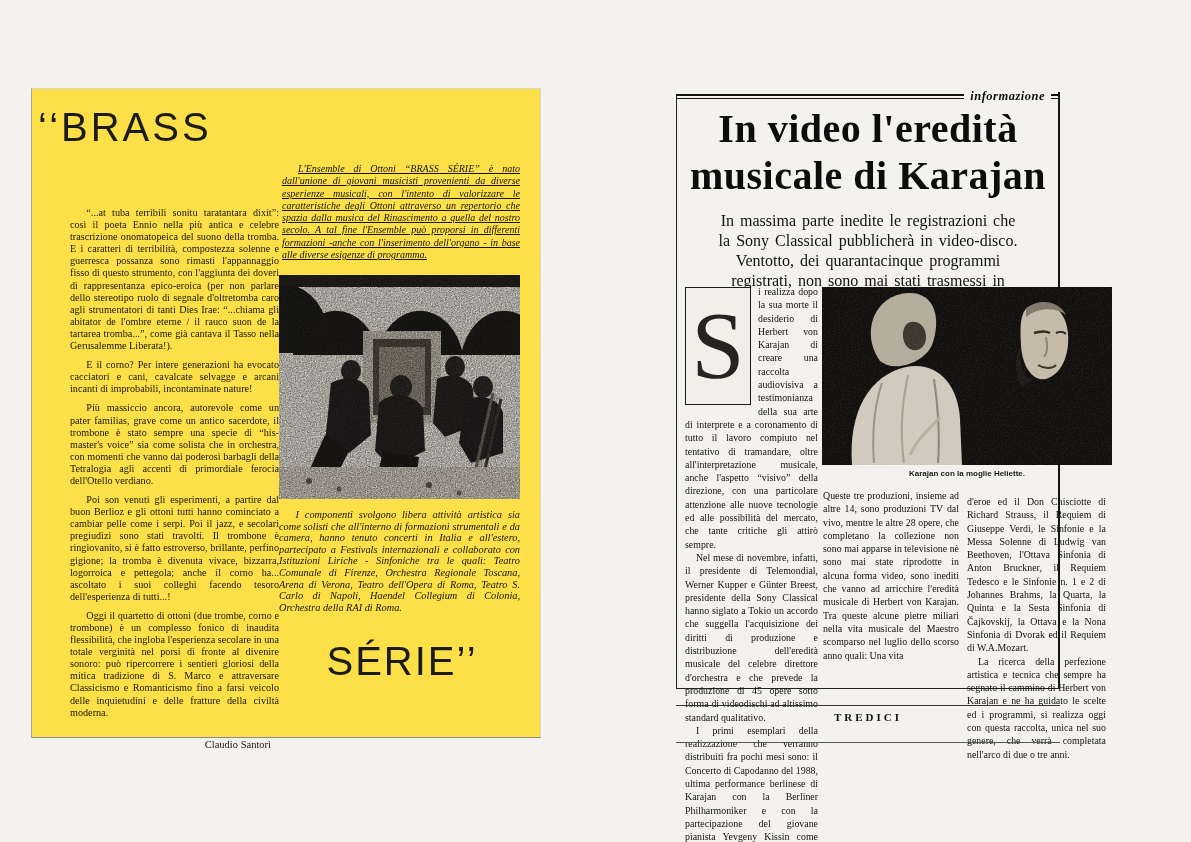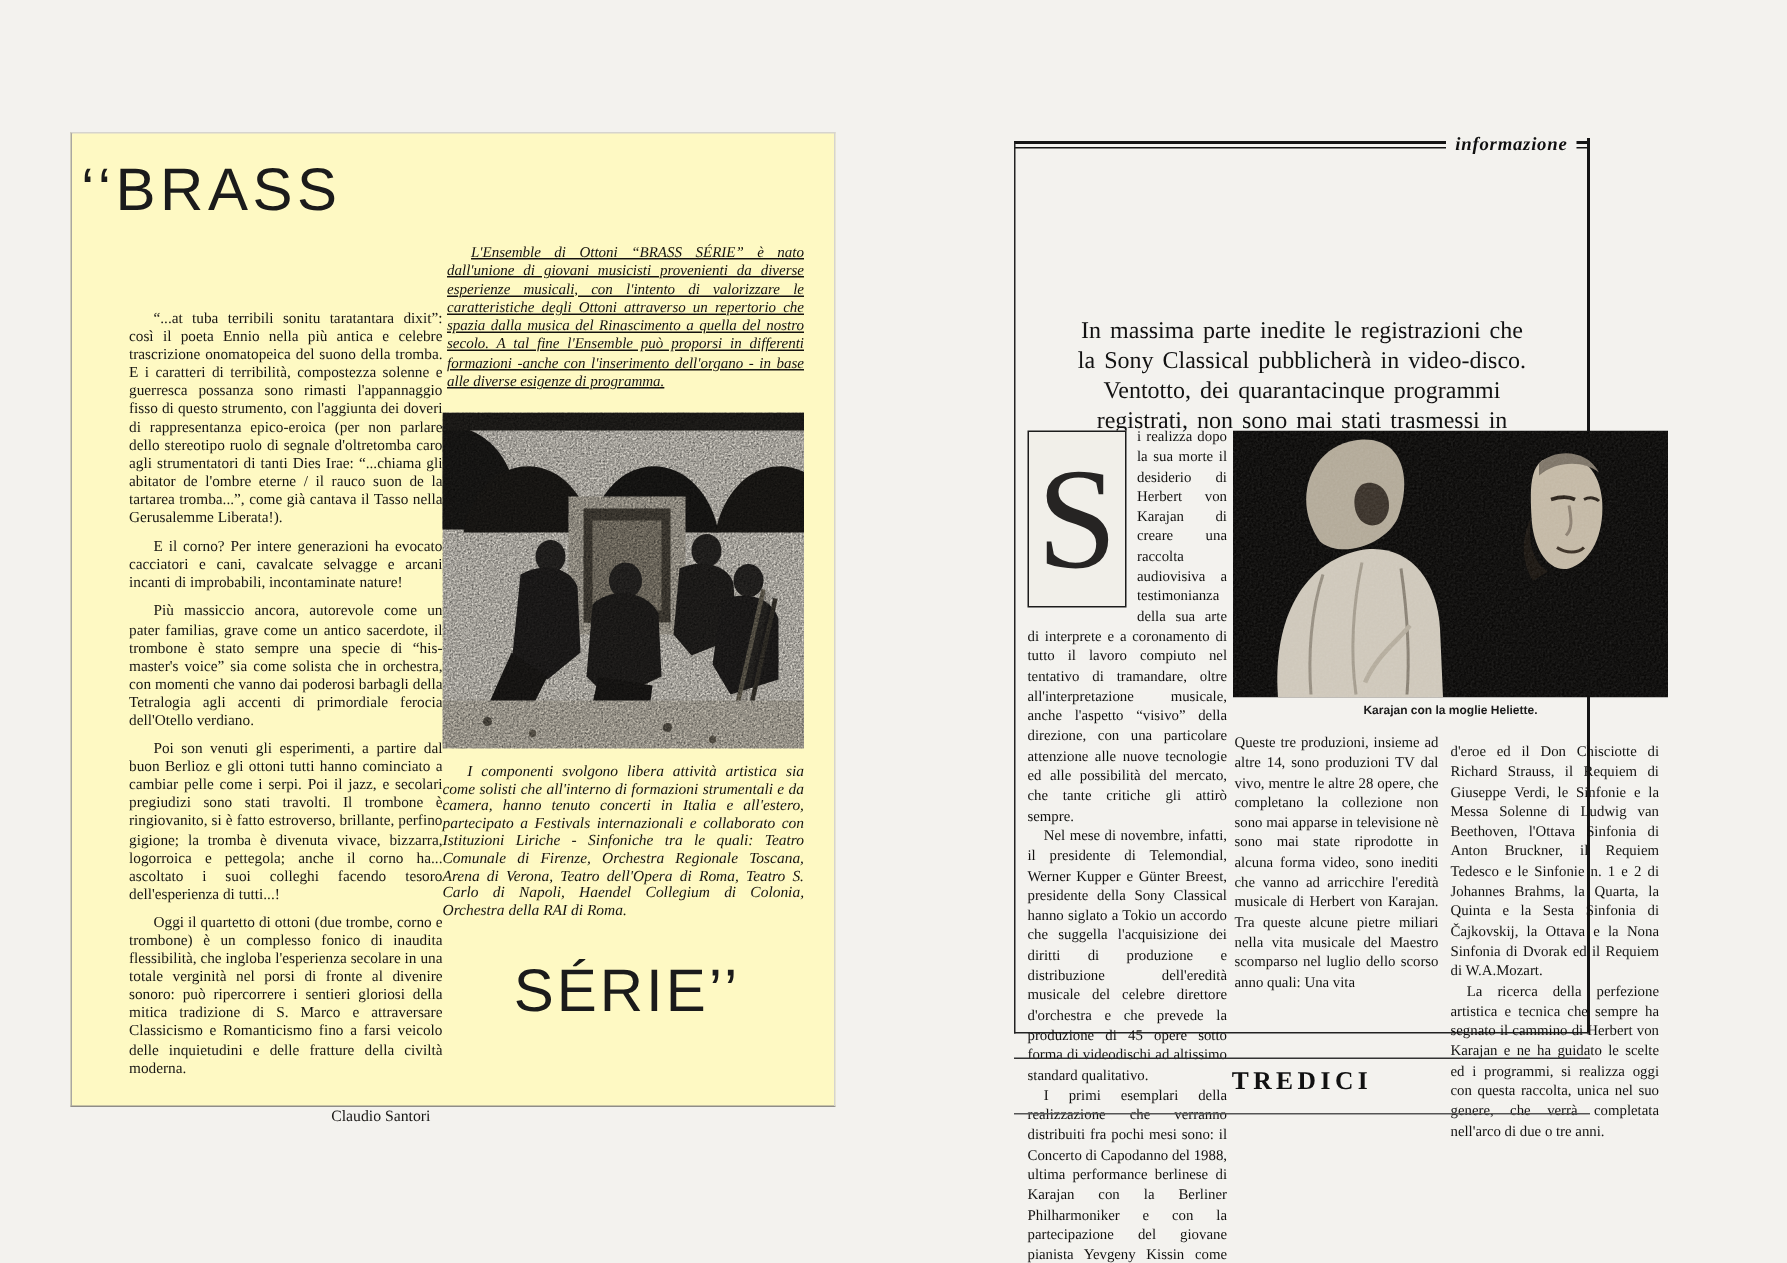--- a/index.html
+++ b/index.html
@@ -8,22 +8,22 @@
     background:#f3f2ee;
     font-family:"Liberation Serif", serif;
     color:#141414;
     position:relative;
     overflow:hidden;
   }
   .canvas { position:absolute; inset:0; }
 
   
   .left-page {
-    position:absolute; left:47px; top:88px; width:510px; height:650px;
-    background:#fef9c3;
+    position:absolute; left:31px; top:88px; width:510px; height:650px;
+    background:#fde047;
     border:1px solid #d6d4ce;
     border-left-color:#a9a7a1; border-bottom-color:#8f8d88;
   }
   .lp-title-top {
     position:absolute; left:6px; top:16px;
     font-family:"Liberation Sans", sans-serif;
     font-size:40px; letter-spacing:3px; color:#1b1b1b; font-weight:500;
     white-space:nowrap;
   }
   .lp-col1 {
@@ -92,21 +92,21 @@
   .dropcap-box span { font-size:96px; line-height:96px; color:#262423; font-family:"Liberation Serif",serif; }
   .rp-photo { position:absolute; left:146px; top:4px; width:290px; height:178px; }
   .rp-photo-caption {
     position:absolute; left:146px; top:186px; width:290px; text-align:center;
     font-family:"Liberation Sans", sans-serif; font-weight:bold; font-size:8px; color:#1a1a1a;
   }
   .rp-footer-rule1 { position:absolute; left:0; right:0; top:630px; border-top:1.5px solid #333; }
   .rp-footer-rule2 { position:absolute; left:0; right:0; top:667px; border-top:1.5px solid #555; }
   .rp-pagenum {
     position:absolute; left:0; right:0; top:636px; text-align:center;
-    font-weight:bold; font-size:17px; letter-spacing:3px; color:#111;
+    font-weight:bold; font-size:11px; letter-spacing:3px; color:#111;
   }
 </style>
 </head>
 <body>
 
 <div class="canvas">
 
   <div class="left-page">
     <div class="lp-title-top">‘‘BRASS</div>
 
@@ -179,20 +179,21 @@
   <div class="right-page">
     <div class="rp-toprow">
       <div class="rule-double"></div>
       <span class="rp-section-label">informazione</span>
       <div class="rule-stub"></div>
     </div>
     <div class="rp-frame-left"></div>
     <div class="rp-frame-right"></div>
     <div class="rp-frame-bottom"></div>
 
+    <div class="rp-title">In video l'eredità musicale di Karajan</div>
     <div class="rp-subtitle">In massima parte inedite le registrazioni che la Sony Classical pubblicherà in video-disco. Ventotto, dei quarantacinque programmi registrati, non sono mai stati trasmessi in televisione</div>
 
     <div class="rp-body">
       <div class="rp-col rp-col1">
         <div class="dropcap-box">
           <span>S</span>
         </div>
         <div>
             <p>i realizza dopo la sua morte il desiderio di Herbert von Karajan di creare una raccolta audiovisiva a testimonianza della sua arte di interprete e a coronamento di tutto il lavoro compiuto nel tentativo di tramandare, oltre all'interpretazione musicale, anche l'aspetto “visivo” della direzione, con una particolare attenzione alle nuove tecnologie ed alle possibilità del mercato, che tante critiche gli attirò sempre.</p>
             <p>Nel mese di novembre, infatti, il presidente di Telemondial, Werner Kupper e Günter Breest, presidente della Sony Classical hanno siglato a Tokio un accordo che suggella l'acquisizione dei diritti di produzione e distribuzione dell'eredità musicale del celebre direttore d'orchestra e che prevede la produzione di 45 opere sotto forma di videodischi ad altissimo standard qualitativo.</p>

